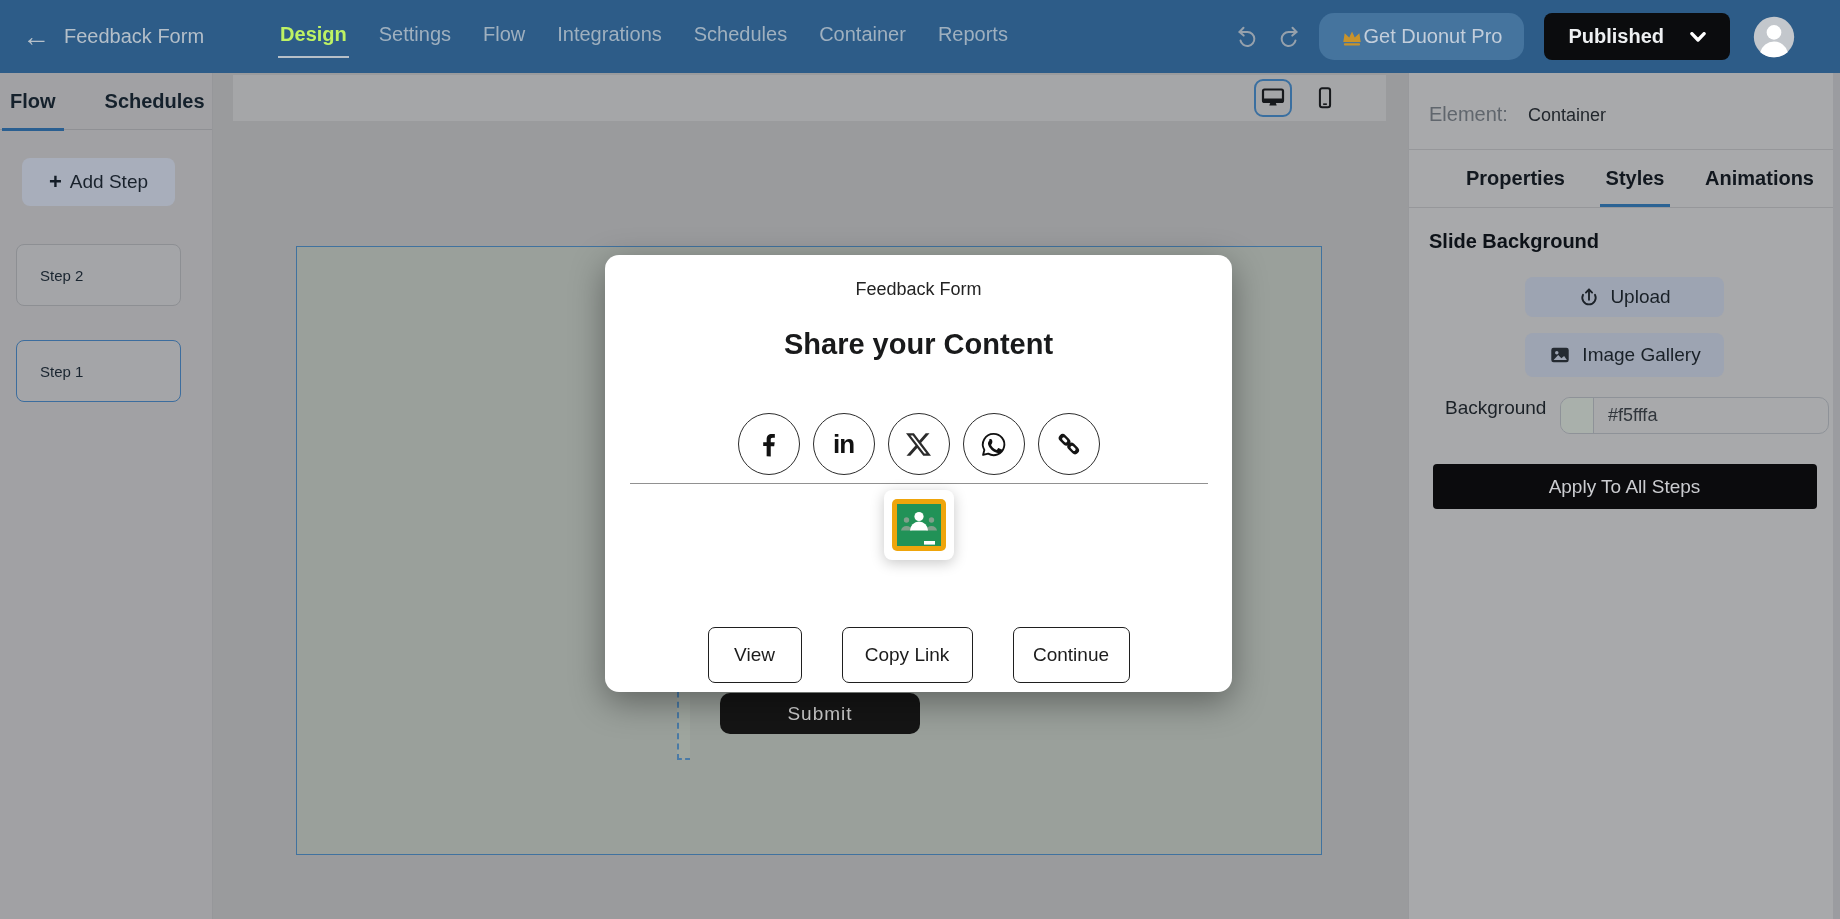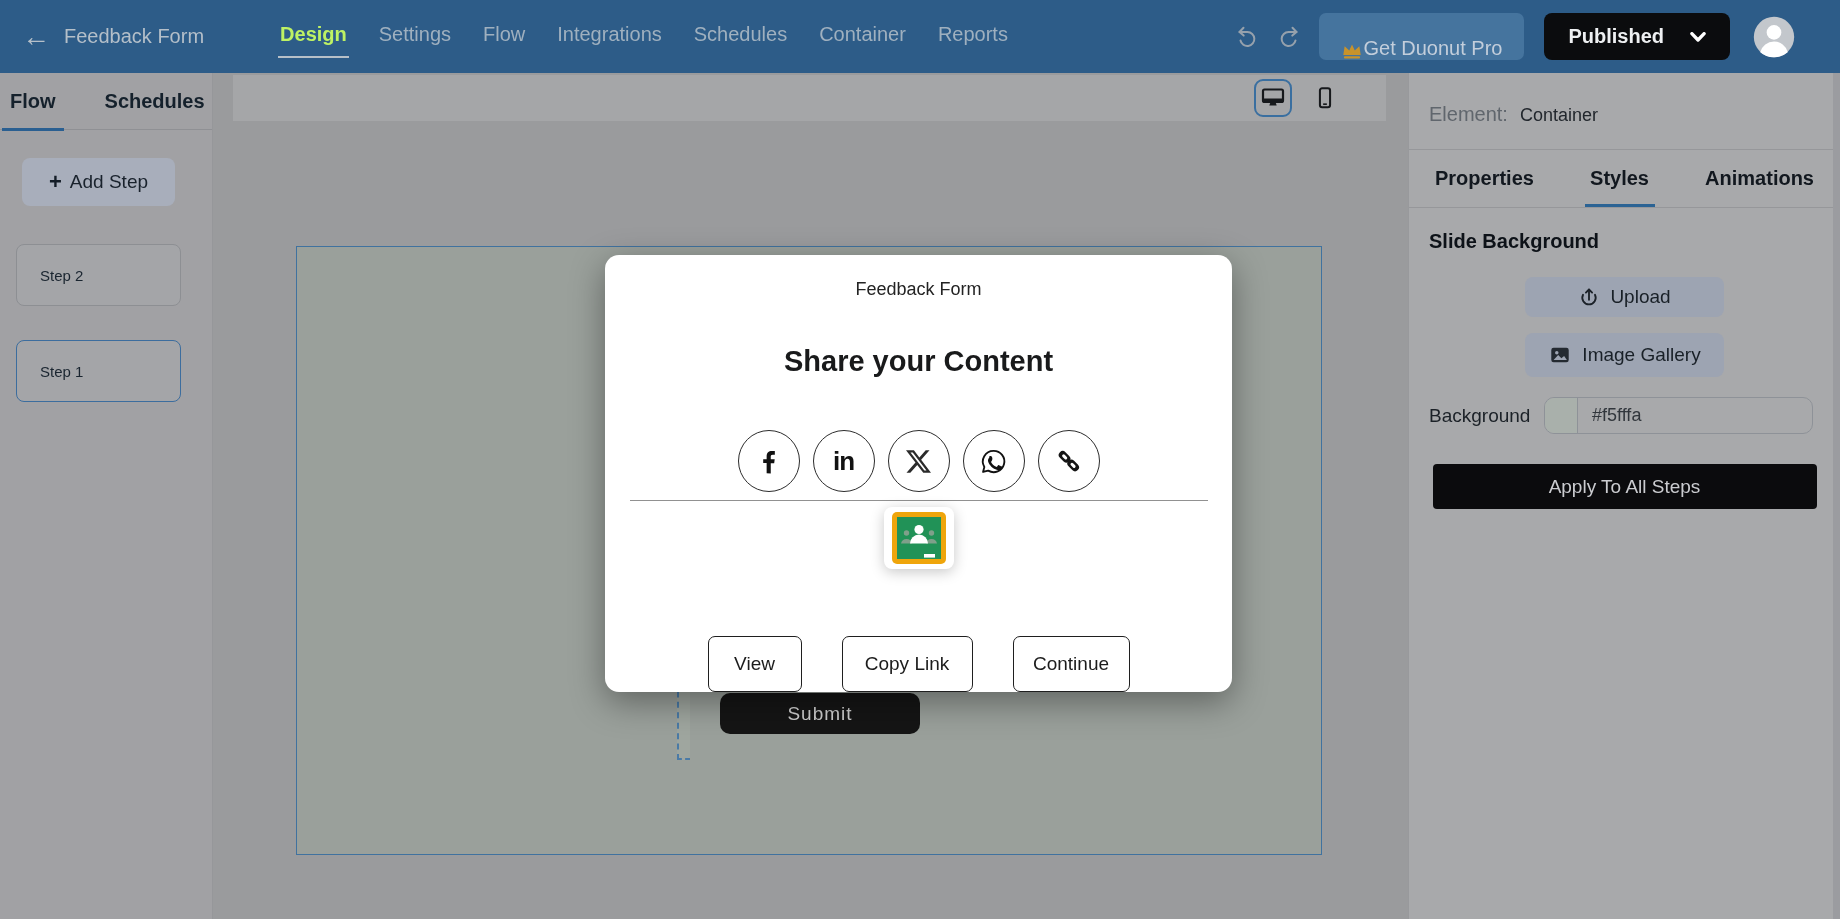--- a/index.html
+++ b/index.html
@@ -13,22 +13,22 @@
   .nav-back { margin-left:22px; font-size:28px; color:#b6c0c9; line-height:1; cursor:pointer; }
   .nav-title { margin-left:14px; font-size:20px; color:#b4bfc9; }
   .nav-links { display:flex; gap:32px; margin-left:76px; }
   .nav-link { font-size:20px; color:#9fb0bf; position:relative; padding-bottom:4px; cursor:pointer; }
   .nav-link.active { color:#bef264;font-weight:bold; }
   .nav-link.active::after { content:""; position:absolute; left:-2px; right:-2px; bottom:-8px;
             height:2px; background:#b7c0c8; }
   .nav-right { margin-left:auto; margin-right:44px; display:flex; align-items:center; }
   .hist-btn { background:none; border:none; cursor:pointer; display:flex; align-items:center; }
   .hist-btn + .hist-btn { margin-left:14px; }
-  .pro-btn { margin-left:18px; height:47px; padding:0 22px; border:none; border-radius:7px;
-            background:#45749e; display:flex; align-items:flex-end; }
+  .pro-btn { margin-left:18px; height:47px; padding:0 22px; border:none; border-radius:15px;
+            background:#45749e; display:flex; align-items:center; }
   .pro-btn span { font-size:20px; color:#c3cedb; }
   .pub-btn { margin-left:20px; height:47px; padding:0 24px; border:none; border-radius:8px;
             background:#0b0c0e; display:flex; align-items:center; gap:26px; }
   .pub-btn span { font-size:20px; font-weight:bold; color:#eef0f2; }
   .avatar { margin-left:22px; width:44px; height:44px; border-radius:50%; cursor:pointer;
             display:flex; align-items:center; justify-content:center; background:none; border:none; }
 
   
   .sidebar { position:absolute; left:0; top:73px; width:213px; height:846px; background:#a1a1a4;
             border-right:1px solid #96979a; z-index:2; }
@@ -62,52 +62,52 @@
             border:1.5px solid #40729f; background:#9aa09b; }
   .sliver { position:absolute; left:380px; top:434px; width:13px; height:79px;
             border:2px dashed #4a7aa6; border-right:none; background:#9fa69f; }
   .submit-btn { position:absolute; left:507px; top:620px; width:200px; height:41px; border:none;
             border-radius:10px; background:#151515; color:#cfcfcf; font-size:19px; letter-spacing:1px;
             font-family:inherit; z-index:1; }
 
   
   .rightpanel { position:absolute; left:1408px; top:73px; width:432px; height:846px; background:#a8a9ab;
             border-left:1px solid #98999c; z-index:2; }
-  .el-row { padding:30px 0 0 20px; display:flex; gap:12px; align-items:baseline; }
+  .el-row { padding:30px 0 0 20px; display:flex; gap:20px; align-items:baseline; }
   .el-label { font-size:20px; color:#60666d; }
   .el-value { font-size:18px; color:#22272d; }
   .phr { height:1px; background:#96979a; margin-top:23px; }
   .panel-tabs { height:58px; display:flex; align-items:center; justify-content:space-between;
             padding:0 26px; border-bottom:1px solid #96979a; }
   .panel-tab { font-size:20px; font-weight:bold; color:#12181f; position:relative; height:100%;
-            display:flex; align-items:center; cursor:pointer; }
+            display:flex; align-items:center; cursor:pointer;margin-left:31px; }
   .panel-tab.active::after { content:""; position:absolute; left:50%; transform:translateX(-50%);
             bottom:0; width:70px; height:3px; background:#2b6394; }
   .section-title { margin:22px 0 0 20px; font-size:20px; font-weight:bold; color:#0d1218; }
   .panel-btn { display:flex; align-items:center; justify-content:center; gap:10px; width:199px;
             margin:24px auto 0; border:none; border-radius:8px; background:#9da4b2;
             font-size:19px; color:#192027; font-family:inherit; }
   .panel-btn.upload { height:40px; }
   .panel-btn.gallery { height:44px; margin-top:16px; }
-  .bg-row { margin:20px 0 0 20px; display:flex; align-items:center; }
+  .bg-row { margin:20px 0 0 36px; display:flex; }
   .bg-label { font-size:19px; color:#1b2127; width:115px; }
   .bg-control { width:269px; height:37px; border:1px solid #8e9298; border-radius:10px;
             display:flex; overflow:hidden; background:transparent; cursor:text; }
   .bg-swatch { width:33px; background:#a9b0ab; border-right:1px solid #8e9298; cursor:pointer; }
   .bg-value { display:flex; align-items:center; padding-left:14px; font-size:18px; color:#31363c; }
   .apply-btn { display:block; margin:30px auto 0; width:384px; height:45px; border:none; border-radius:4px;
             background:#0b0b0d; color:#cbccd0; font-size:19px; font-family:inherit; }
   .scroll-strip { position:absolute; right:0; top:73px; bottom:0; width:7px; background:#9b9ca0; z-index:4; }
 
   
   .modal { position:absolute; left:605px; top:255px; width:627px; height:437px; background:#ffffff;
             border-radius:14px; box-shadow:0 10px 34px rgba(0,0,0,0.38); z-index:20;
             display:flex; flex-direction:column; align-items:center; }
   .m-sub { margin-top:23px; font-size:18px; line-height:22px; color:#232323; }
-  .m-title { margin-top:44px; font-size:29px; line-height:34px; font-weight:600; color:#191a1b; }
+  .m-title { margin-top:27px; font-size:29px; line-height:34px; font-weight:600; color:#191a1b; }
   .m-icons { margin-top:52px; display:flex; gap:13px; }
   .m-circle { width:62px; height:62px; border:1.6px solid #2c2c2c; border-radius:50%; background:#fff;
             display:flex; align-items:center; justify-content:center; cursor:pointer; }
   .in-glyph { font-size:26px; font-weight:800; color:#111; letter-spacing:-1px; }
   .m-divider { margin-top:8px; width:578px; height:1px; background:#919191; }
   .gc-card { margin-top:6px; width:70px; height:70px; border-radius:8px; background:#fff;
             box-shadow:0 3px 14px rgba(0,0,0,0.22); display:flex; align-items:center;
             justify-content:center; cursor:pointer; }
   .gc { width:54px; height:52px; background:#efa50b; border-radius:5px; position:relative; }
   .gc-green { position:absolute; left:5px; top:5px; right:5px; bottom:5px; background:#219257; }

